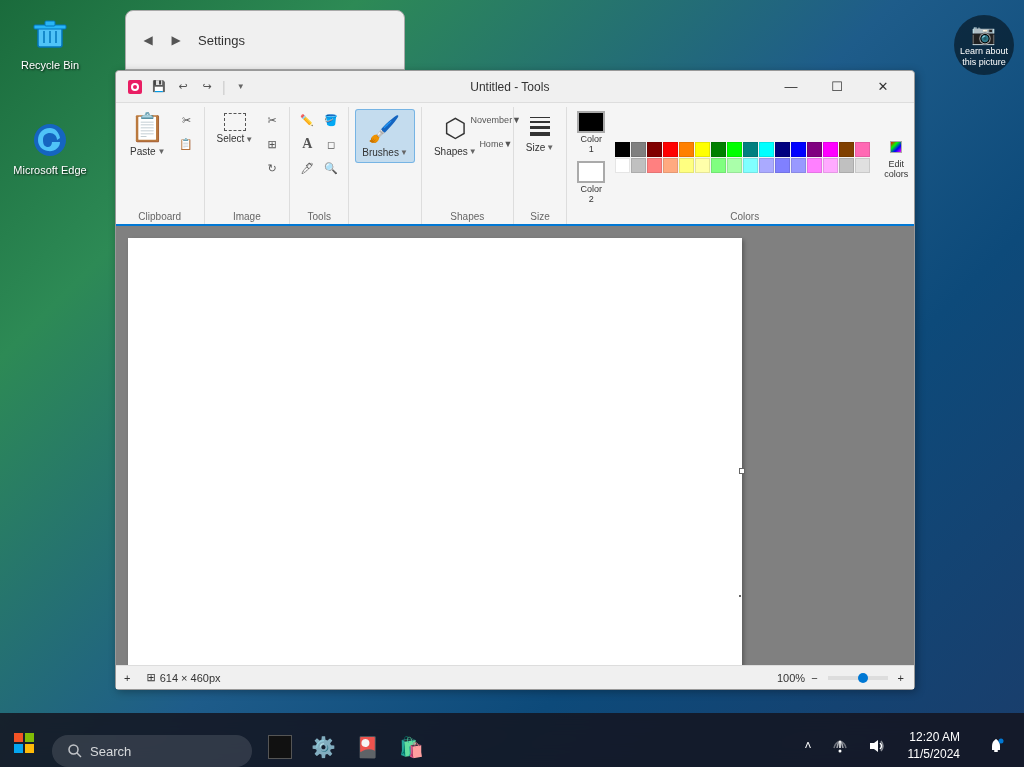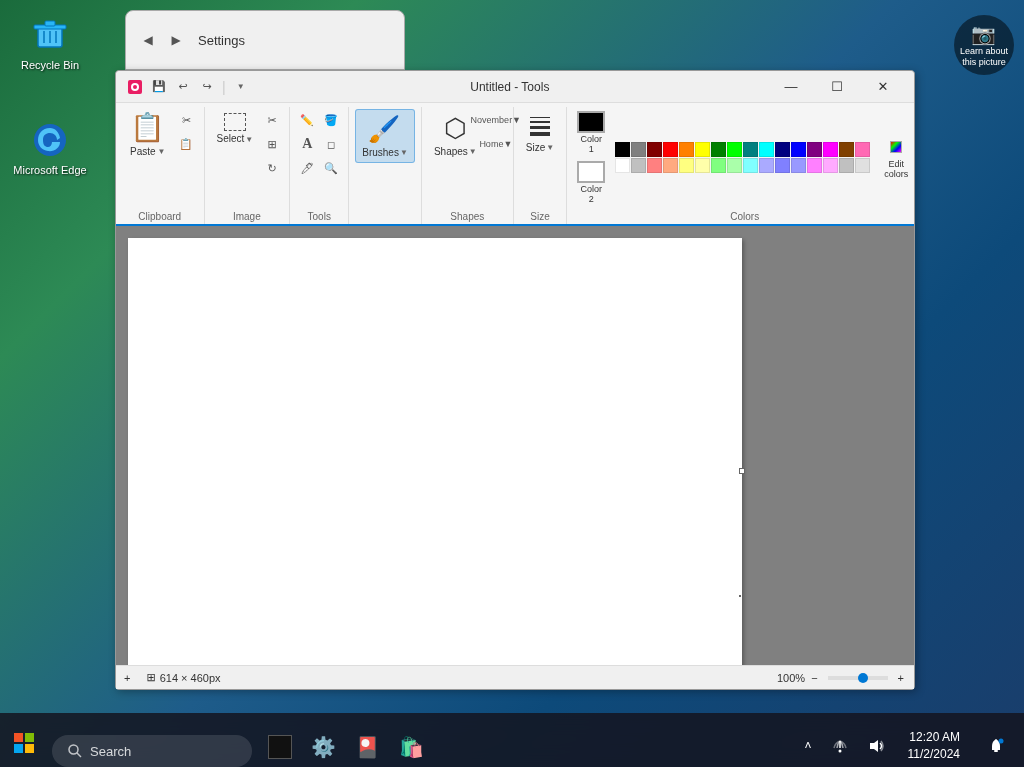--- a/index.html
+++ b/index.html
@@ -757,21 +757,21 @@
       </div>
       <div class="tray-icons">
         <svg width="16" height="16" viewBox="0 0 16 16">
           <polygon points="2,5 6,5 10,2 10,14 6,11 2,11" fill="white"></polygon>
           <path d="M12 5 Q15 8 12 11" fill="none" stroke="white" stroke-width="1.5"></path>
           <path d="M13 3 Q17 8 13 13" fill="none" stroke="white" stroke-width="1.5" opacity="0.5"></path>
         </svg>
       </div>
       <div class="tray-time">
         <div>12:20 AM</div>
-        <div>11/2/2024</div>
+        <div>11/5/2024</div>
       </div>
       <div class="tray-notification">
         <svg width="16" height="16" viewBox="0 0 16 16">
           <path d="M8 1 C8 1 12 3 12 8 L12 12 L4 12 L4 8 C4 3 8 1 8 1Z" fill="white"></path>
           <rect x="6" y="12" width="4" height="2" rx="1" fill="white"></rect>
           <circle cx="13" cy="3" r="2.5" fill="#0078d4"></circle>
         </svg>
       </div>
     </div>
   </div>

